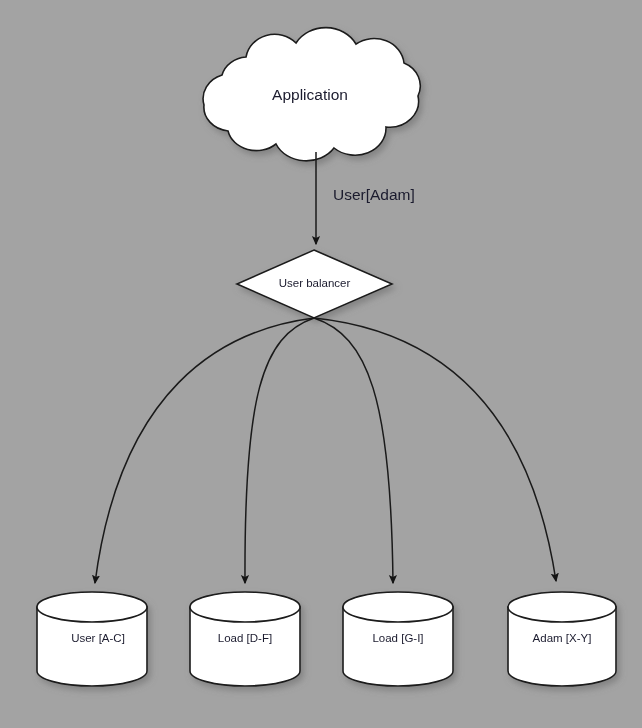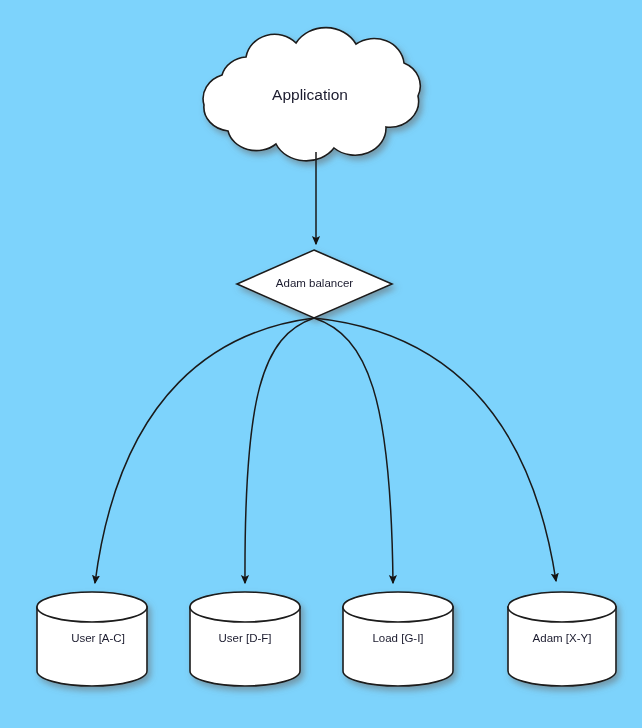--- a/index.html
+++ b/index.html
@@ -11,21 +11,21 @@
   body {
     width: 642px;
     height: 728px;
     overflow: hidden;
     font-family: "Liberation Sans", sans-serif;
   }
   #diagram-root {
     position: relative;
     width: 642px;
     height: 728px;
-    background: #7dd3fc;
+    background: #a3a3a3;
   }
   #diagram-svg {
     position: absolute;
     inset: 0;
     width: 642px;
     height: 728px;
     display: block;
   }
   .shape-fill {
     fill: #ffffff;
@@ -110,24 +110,25 @@
     </g>
 
     <g filter="url(#softShadow)">
       <path class="shape-fill" d="M 508 607 L 508 671 A 54 15 0 0 0 616 671 L 616 607 Z"></path>
       <ellipse class="shape-fill" cx="562" cy="607" rx="54" ry="15"></ellipse>
     </g>
   </svg>
 
   <div class="node-label label-cloud" style="left:200px; top:86px; width:220px;">Application</div>
 
+  <div class="node-label label-edge" style="left:333px; top:186px; width:140px; text-align:left;">User[Adam]</div>
 
-  <div class="node-label label-diamond" style="left:237px; top:277px; width:155px;">Adam balancer</div>
+  <div class="node-label label-diamond" style="left:237px; top:277px; width:155px;">User balancer</div>
 
   <div class="node-label label-db" style="left:37px; top:632px; width:122px;">User [A-C]</div>
 
-  <div class="node-label label-db" style="left:190px; top:632px; width:110px;">User [D-F]</div>
+  <div class="node-label label-db" style="left:190px; top:632px; width:110px;">Load [D-F]</div>
 
   <div class="node-label label-db" style="left:343px; top:632px; width:110px;">Load [G-I]</div>
 
   <div class="node-label label-db" style="left:508px; top:632px; width:108px;">Adam [X-Y]</div>
 
 </div>
 
 </body></html>

